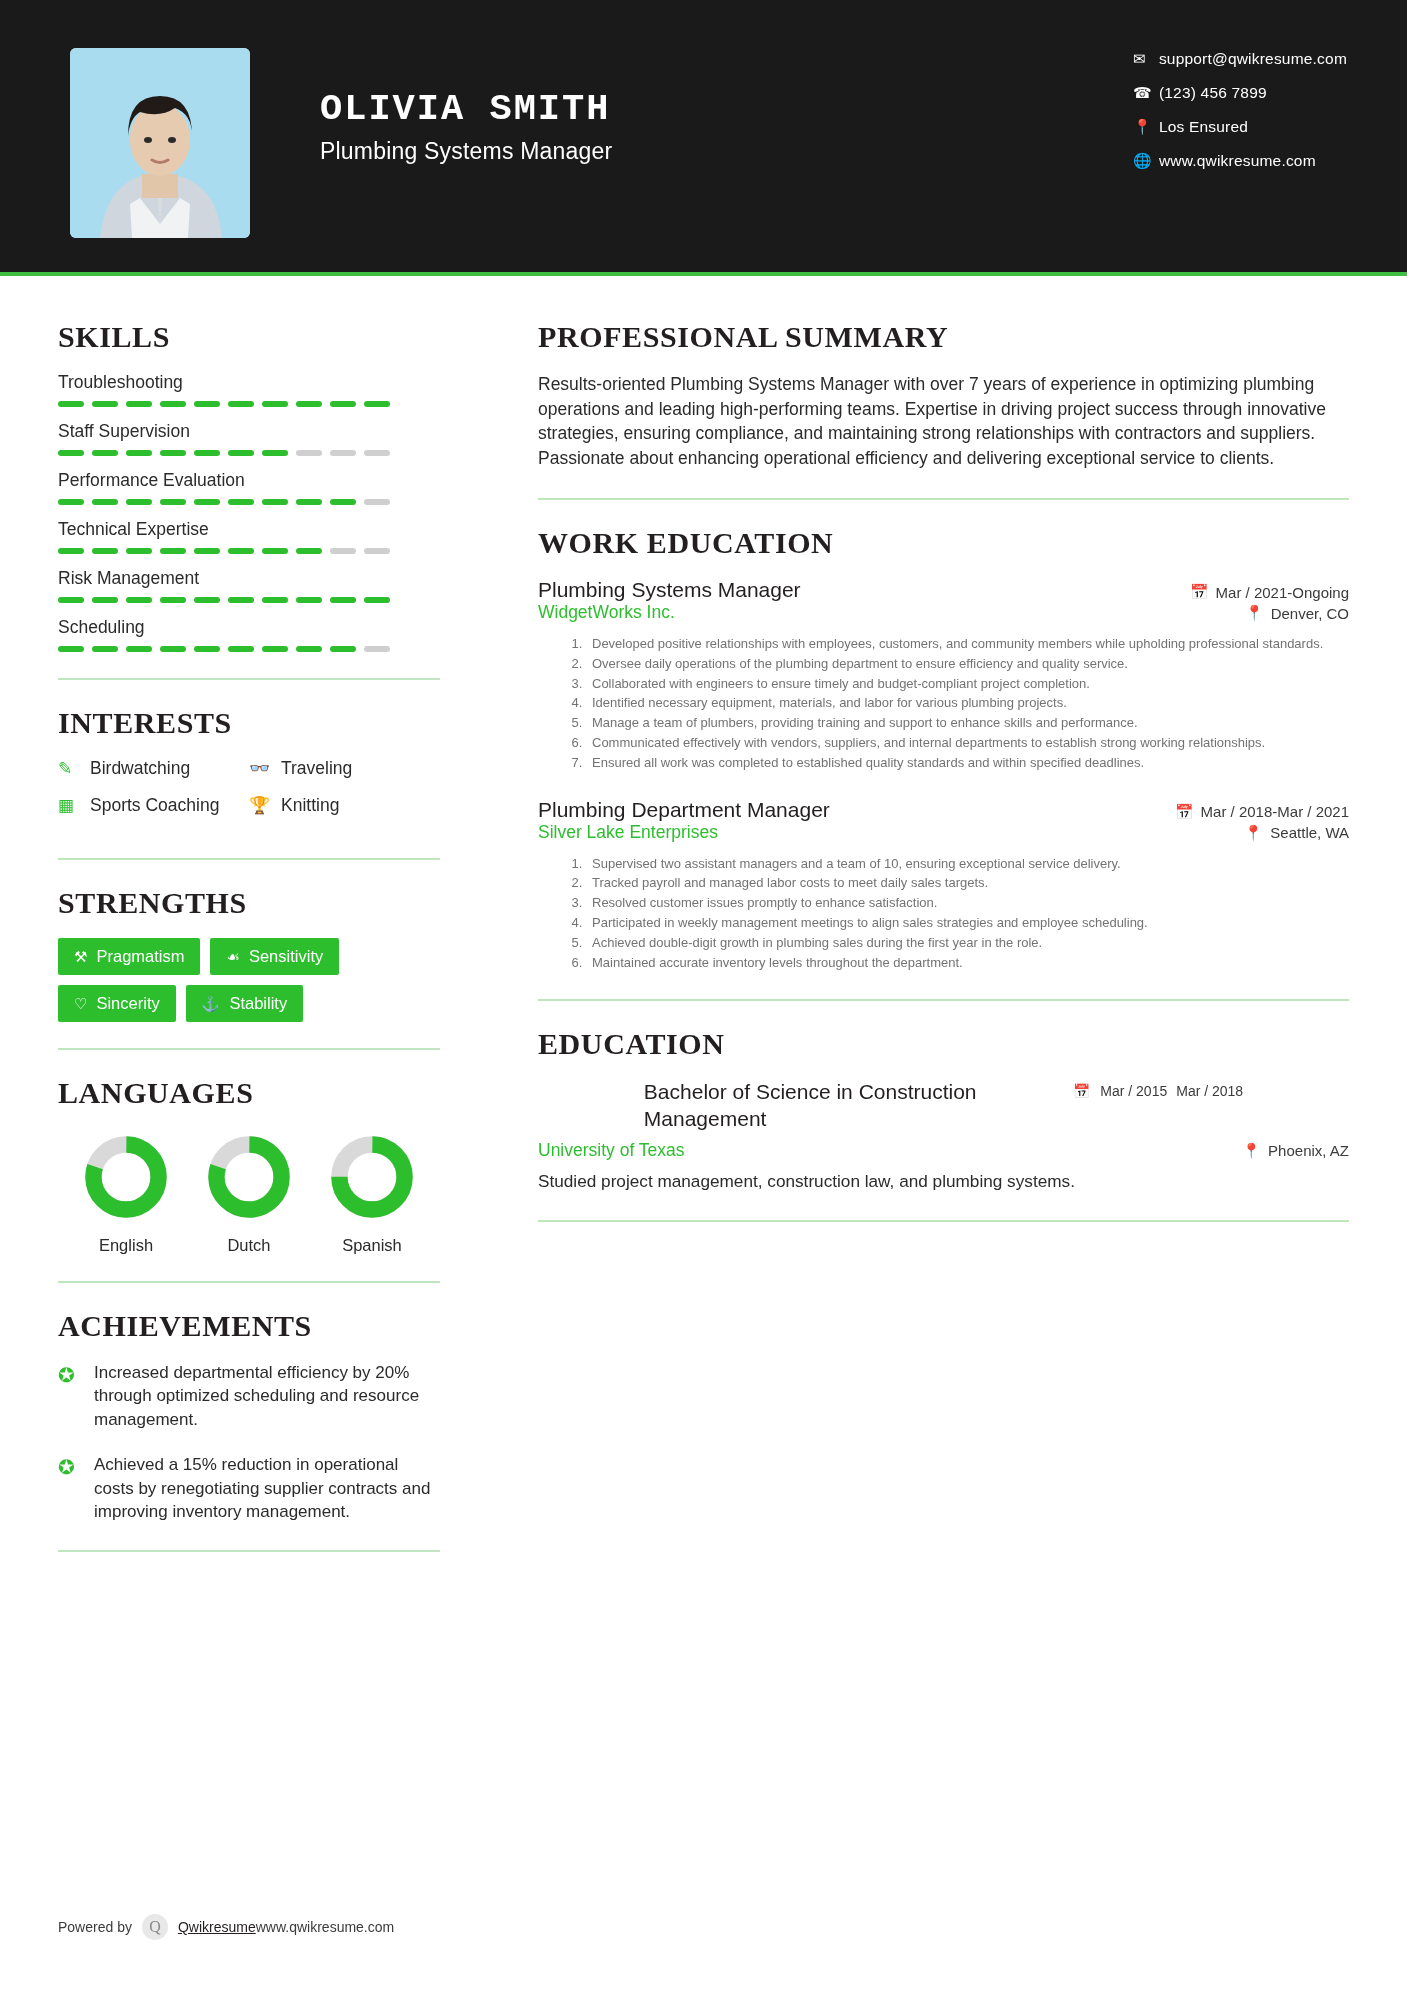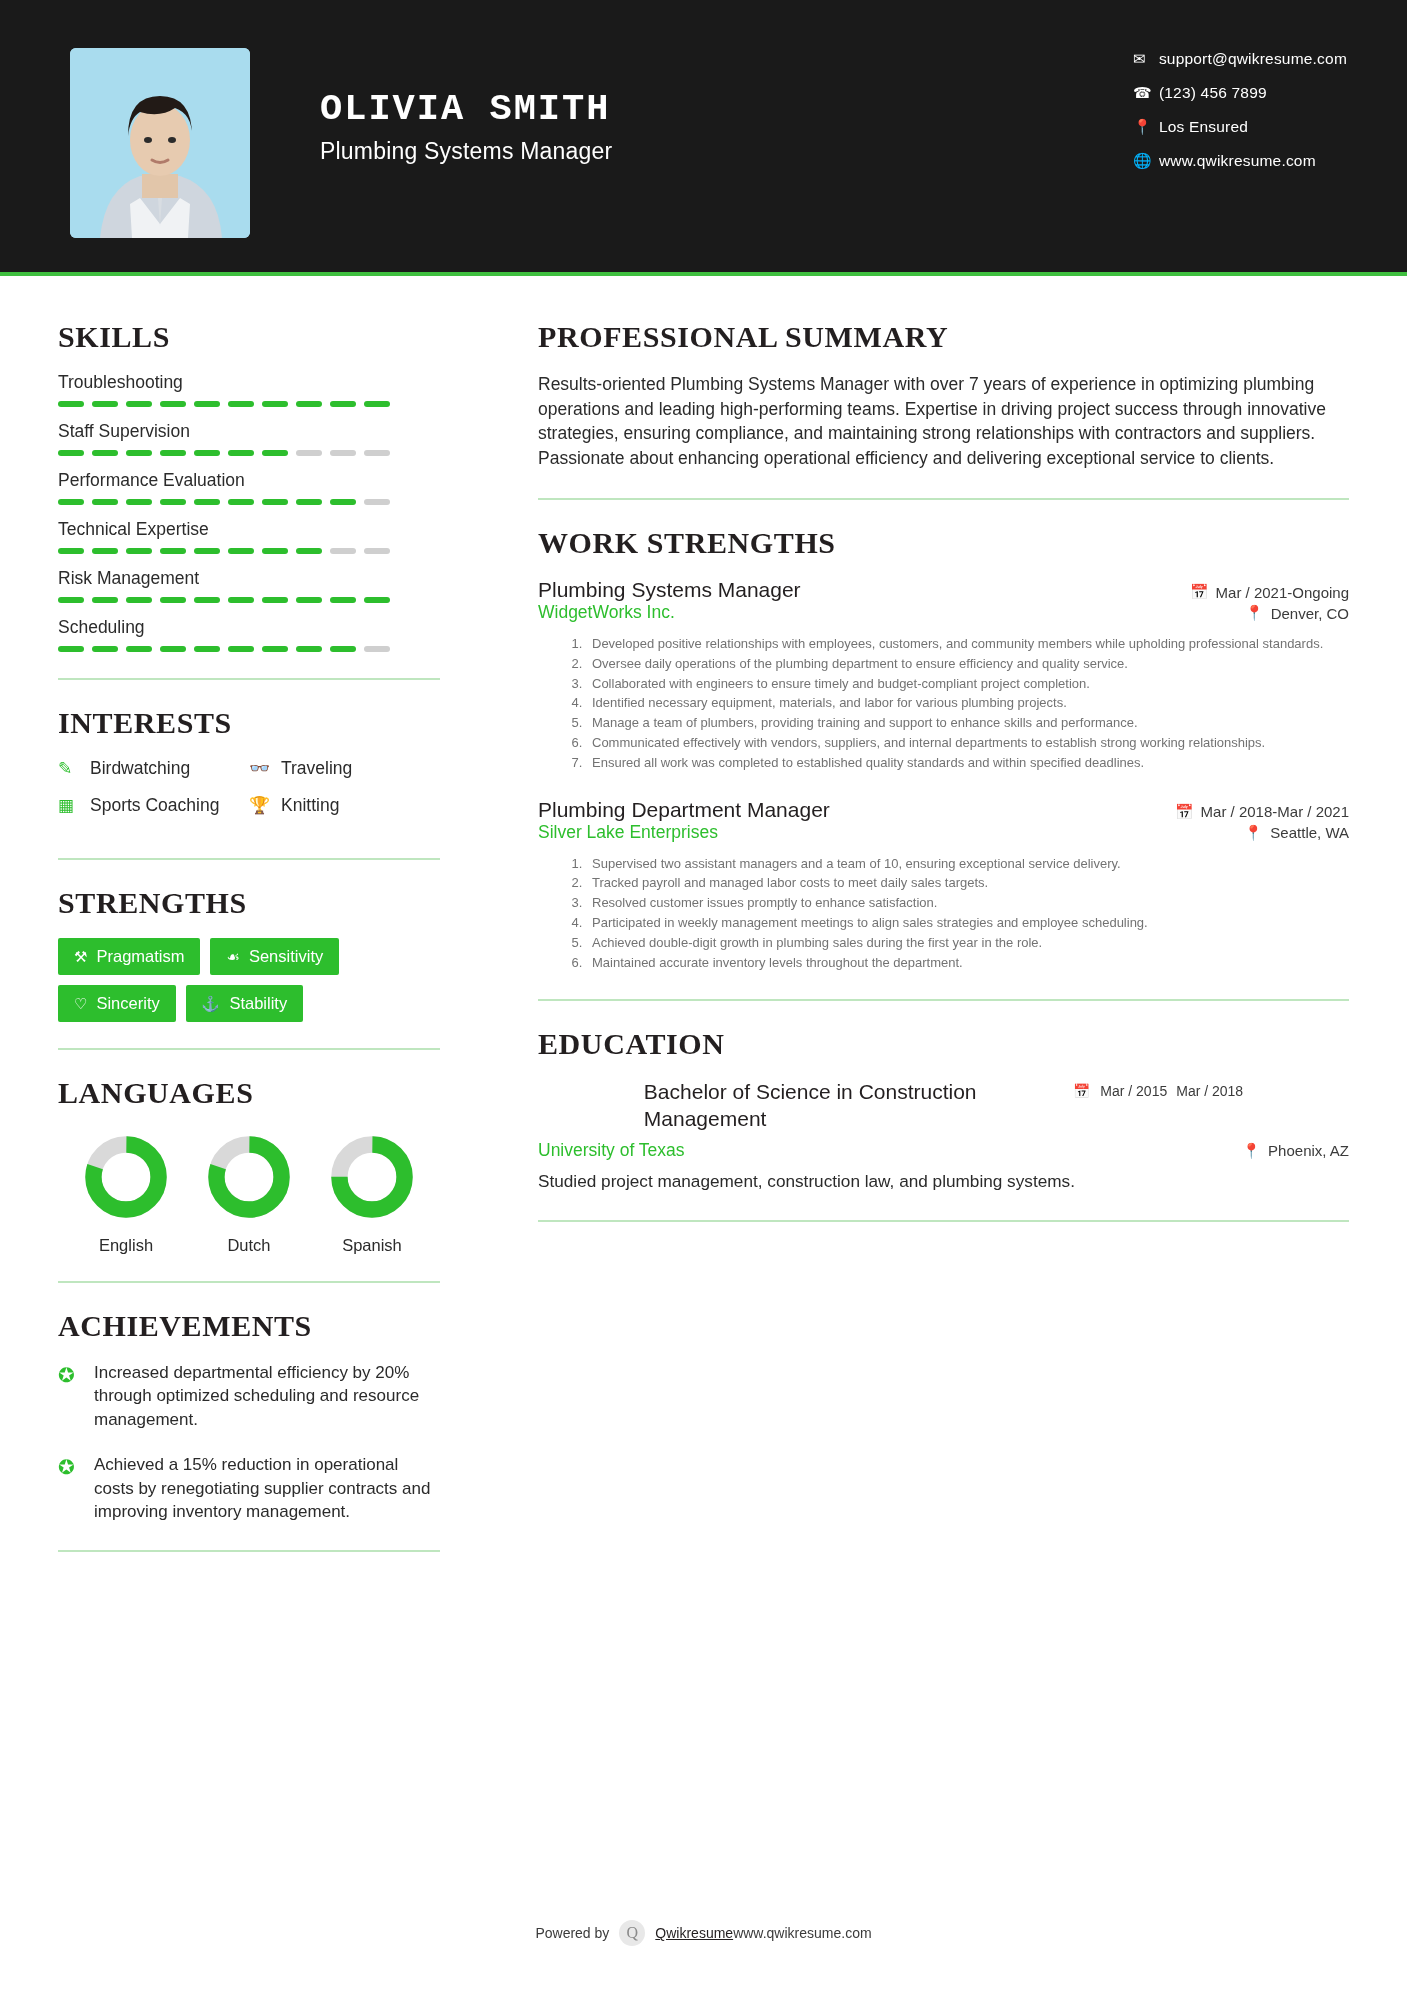--- a/index.html
+++ b/index.html
@@ -156,25 +156,25 @@
   .edu-dates { font-size: 14px; color: #3b3b3b; display: flex; align-items: center; gap: 9px; white-space: nowrap; padding-top:4px;}
   .edu-dates .d { line-height: 1.15; }
   .edu-sub { display: flex; justify-content: space-between; align-items: baseline; margin-top: 8px; }
   .edu-school { font-size: 17.5px; color: #2dbe2d; }
   .edu-loc { font-size: 15px; color: #3b3b3b; display:flex; align-items:center; gap:7px;}
   .edu-desc { font-size: 17.2px; color: #2b2b2b; margin-top: 10px; }
 
   
   .footer {
     position: absolute;
-    bottom: 44px;
+    bottom: 50px;
     left: 58px;
     right: 58px;
     display: flex;
-    justify-content: center;
+    justify-content: flex-start;
     align-items: center;
     font-size: 14px;
     color: #3b3b3b;
   }
   .powered { display: flex; align-items: center; gap: 10px; }
   .qlogo {
     width: 26px; height: 26px; border-radius: 50%;
     background: #e8e8e8; color: #8a8a8a;
     font-family: "Liberation Serif", serif;
     font-size: 16px; display: flex; align-items: center; justify-content: center;
@@ -414,21 +414,21 @@
       <div class="divider"></div>
     </div>
 
     <div class="right-col">
 
       <h2 class="sec">PROFESSIONAL SUMMARY</h2>
       <div class="summary">Results-oriented Plumbing Systems Manager with over 7 years of experience in optimizing plumbing operations and leading high-performing teams. Expertise in driving project success through innovative strategies, ensuring compliance, and maintaining strong relationships with contractors and suppliers. Passionate about enhancing operational efficiency and delivering exceptional service to clients.</div>
 
       <div class="rdiv"></div>
 
-      <h2 class="sec">WORK STRENGTHS</h2>
+      <h2 class="sec">WORK EDUCATION</h2>
 
       <div class="job">
         <div class="job-head">
           <div class="job-role">Plumbing Systems Manager</div>
           <div class="job-meta">
             <span>📅</span>
             <span>Mar / 2021-Ongoing</span>
           </div>
         </div>
         <div class="job-sub">

